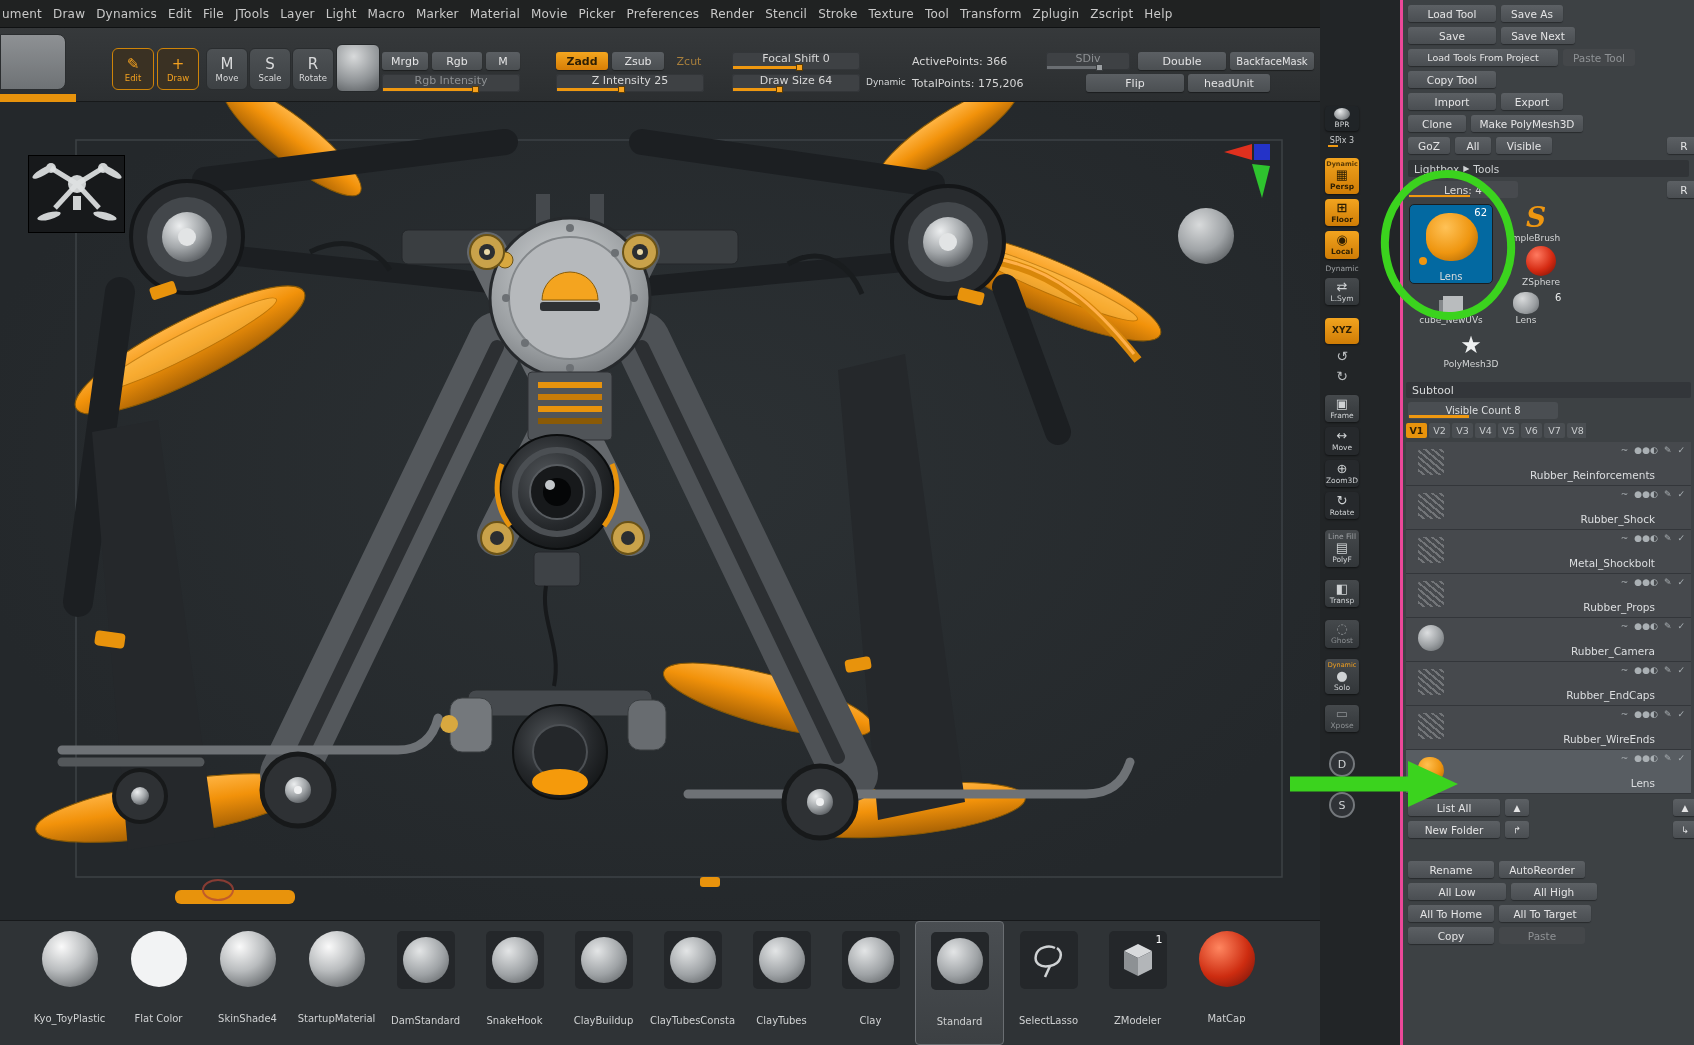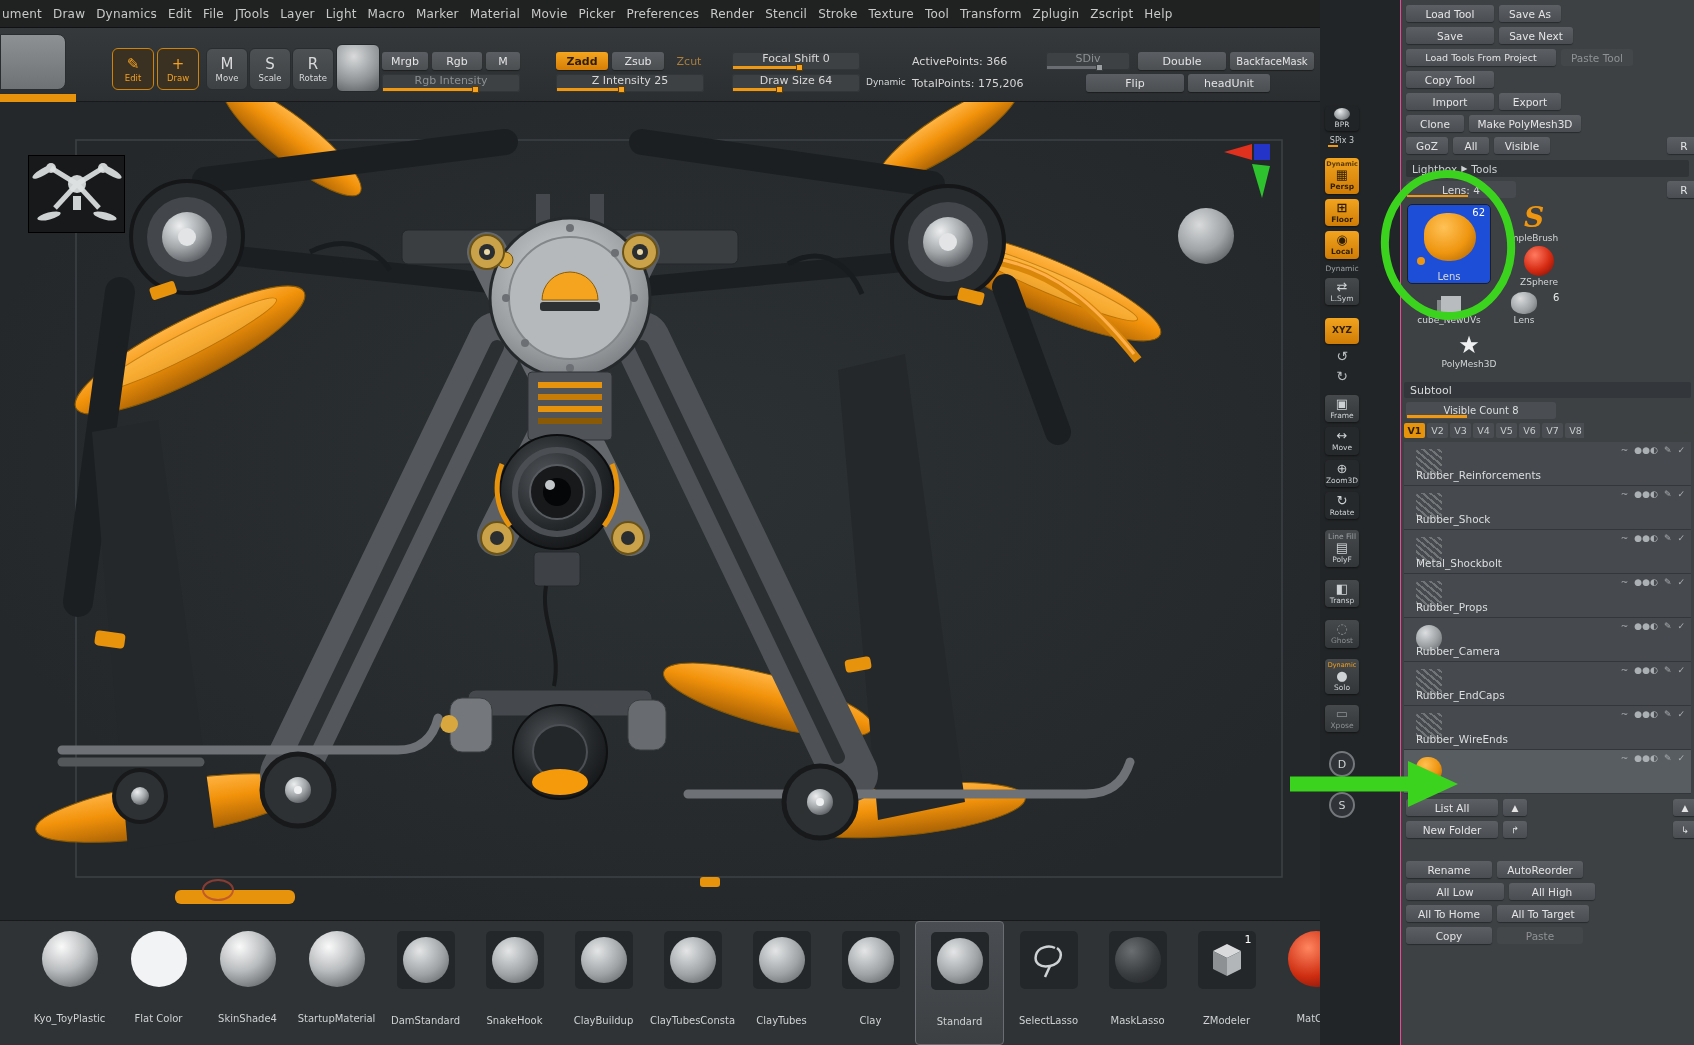--- a/index.html
+++ b/index.html
@@ -68,35 +68,35 @@
   .bprball{width:16px;height:12px;border-radius:50%;
     background:radial-gradient(circle at 38% 28%, #e8eaeb, #8e9295 60%, #4c5053)}
   .spix{width:34px;text-align:center;font-size:8px;color:#c9ccce;position:relative;cursor:pointer}
   .spix .fl{position:absolute;left:3px;bottom:-2px;height:2px;width:10px;background:#ef9810}
   .arrglyph{font-size:14px;color:#b9bcbe;line-height:15px;cursor:pointer}
   .circbtn{width:26px;height:26px;border-radius:50%;border:2px solid #74787c;color:#cfd2d4;
     font-size:11px;display:flex;align-items:center;justify-content:center;background:#303337;cursor:pointer}
 
   
   .rp{position:absolute;left:1400px;top:0;width:294px;height:1045px;background:#3d4144;
-    border-left:1px solid #ec4899;overflow:hidden}
+    border-left:3px solid #ec4899;overflow:hidden}
   .prow{display:flex;gap:5px;margin:5px 5px 0;align-items:center}
   .pbtn{height:17px;border-radius:3px;background:linear-gradient(#5c6064,#4a4e52);
     box-shadow:0 1px 1px rgba(0,0,0,.35);color:#e4e4e5;font-size:10.5px;display:flex;
     align-items:center;justify-content:center;padding:0 8px;white-space:nowrap;cursor:pointer}
   .pbtn.dim{color:#8f9295;background:#44474a;box-shadow:none}
   .pbtn.icon{width:24px;padding:0;font-size:9px}
   .lightboxbar{height:17px;background:#313437;margin:6px 5px 0;display:flex;align-items:center;
     gap:4px;padding:0 6px;font-size:10.5px;color:#cfd2d4;border-radius:2px;cursor:pointer}
   .lenssld{position:relative;height:17px;width:110px;background:#474a4e;border-radius:3px;
     color:#d8d8d8;font-size:10.5px;display:flex;align-items:center;justify-content:center;cursor:pointer}
   .lenssld .fl{position:absolute;left:1px;bottom:1px;height:2px;width:55%;background:#ef9810}
 
   .toolarea{position:relative;height:176px;margin-top:4px}
-  .bigtool{position:absolute;left:6px;top:2px;width:84px;height:80px;background:#1d4ed8;
+  .bigtool{position:absolute;left:6px;top:2px;width:84px;height:80px;background:#0369a1;
     border-radius:5px;border:1px solid #1c1e20;cursor:pointer}
   .bigtool .blob{position:absolute;left:16px;top:8px;width:52px;height:48px;
     background:radial-gradient(circle at 38% 30%, #ffc257, #ef9610 55%, #9f5c03);
     border-radius:46% 54% 52% 48%}
   .bigtool .mini{position:absolute;left:9px;bottom:18px;width:8px;height:8px;border-radius:50%;background:#ef9610}
   .badge{position:absolute;font-size:10px;color:#fff}
   .tlabel{position:absolute;left:0;right:0;bottom:1px;text-align:center;font-size:10px;color:#d8dadb}
   .scell{position:absolute;display:flex;flex-direction:column;align-items:center;gap:1px;cursor:pointer}
   .scell .lbl{font-size:9px;color:#d3d5d6;white-space:nowrap}
   .sglyph{font-family:"DejaVu Serif",serif;font-style:italic;font-weight:bold;font-size:28px;
@@ -114,21 +114,21 @@
     border-radius:3px;font-size:10px;color:#dcdee0;display:flex;align-items:center;
     justify-content:center;cursor:pointer}
   .vcount .fl{position:absolute;left:1px;bottom:1px;height:3px;width:40%;background:#ef9810}
   .vtabs{display:flex;gap:2px;margin:4px 3px 0;width:180px;overflow:hidden}
   .vtab{flex:0 0 21px;height:15px;background:#4a4e52;color:#c9ccce;font-size:9.5px;display:flex;
     align-items:center;justify-content:center;border-radius:2px;cursor:pointer}
   .vtab.acc{background:#e8930c;color:#2e1f04;font-weight:bold}
   .stlist{margin:4px 3px 0}
   .strow{position:relative;height:44px;background:#46494d;border-bottom:1px solid #33363a;cursor:pointer}
   .strow.sel{background:#585d62}
-  .stname{position:absolute;left:12px;right:36px;bottom:4px;text-align:left;font-size:10.5px;color:#dcdee0}
+  .stname{position:absolute;left:4px;right:36px;bottom:4px;text-align:right;font-size:10.5px;color:#dcdee0}
   .sticons{position:absolute;top:3px;right:6px;display:flex;gap:6px;font-size:9px;color:#aab0b4;align-items:center}
   .stthumb{position:absolute;left:12px;top:7px;width:26px;height:26px;opacity:.3;border-radius:3px;
     background:repeating-linear-gradient(40deg,transparent 0 3px,#d8dadc 3px 5px)}
   .stthumb.sphere{opacity:1;background:radial-gradient(circle at 36% 30%, #dcdee0, #9a9ea1 55%, #5c6063);border-radius:50%}
   .stthumb.orange{opacity:1;background:radial-gradient(circle at 36% 30%, #ffc050, #ee9410 55%, #a35f03);border-radius:45% 55% 50% 50%}
   .rpgap{height:18px}
 
   
   .bottombar{position:absolute;left:0;top:920px;width:1320px;height:125px;background:#2f3336;
     border-top:1px solid #17191b;display:flex;align-items:stretch;padding-left:25px;overflow:hidden}
@@ -778,26 +778,20 @@
       <span class="thumbbox">
         <svg width="44" height="44" viewBox="0 0 44 44">
           <path d="M 30 10 C 37 15 34 26 23 28 C 13 30 7 25 9 17 C 11 9 22 7 28 10" fill="none" stroke="#cfd2d4" stroke-width="2.5"></path>
           <path d="M 23 28 L 18 39" fill="none" stroke="#cfd2d4" stroke-width="2.5"></path>
         </svg>
       </span>
       <span class="blabel">SelectLasso</span>
     </div>
     <div class="bitem">
       <span class="thumbbox">
-          <span class="sph darkm"></span>
-        </span>
-      <span class="blabel">MaskLasso</span>
-    </div>
-    <div class="bitem">
-      <span class="thumbbox">
         <svg width="40" height="44" viewBox="0 0 40 44">
           <polygon points="20,6 34,13 20,20 6,13" fill="#d8dadc"></polygon>
           <polygon points="6,13 20,20 20,38 6,31" fill="#8d9194"></polygon>
           <polygon points="34,13 20,20 20,38 34,31" fill="#b3b6b9"></polygon>
         </svg>
         <span class="bbadge">1</span>
       </span>
       <span class="blabel">ZModeler</span>
     </div>
     <div class="bitem">

